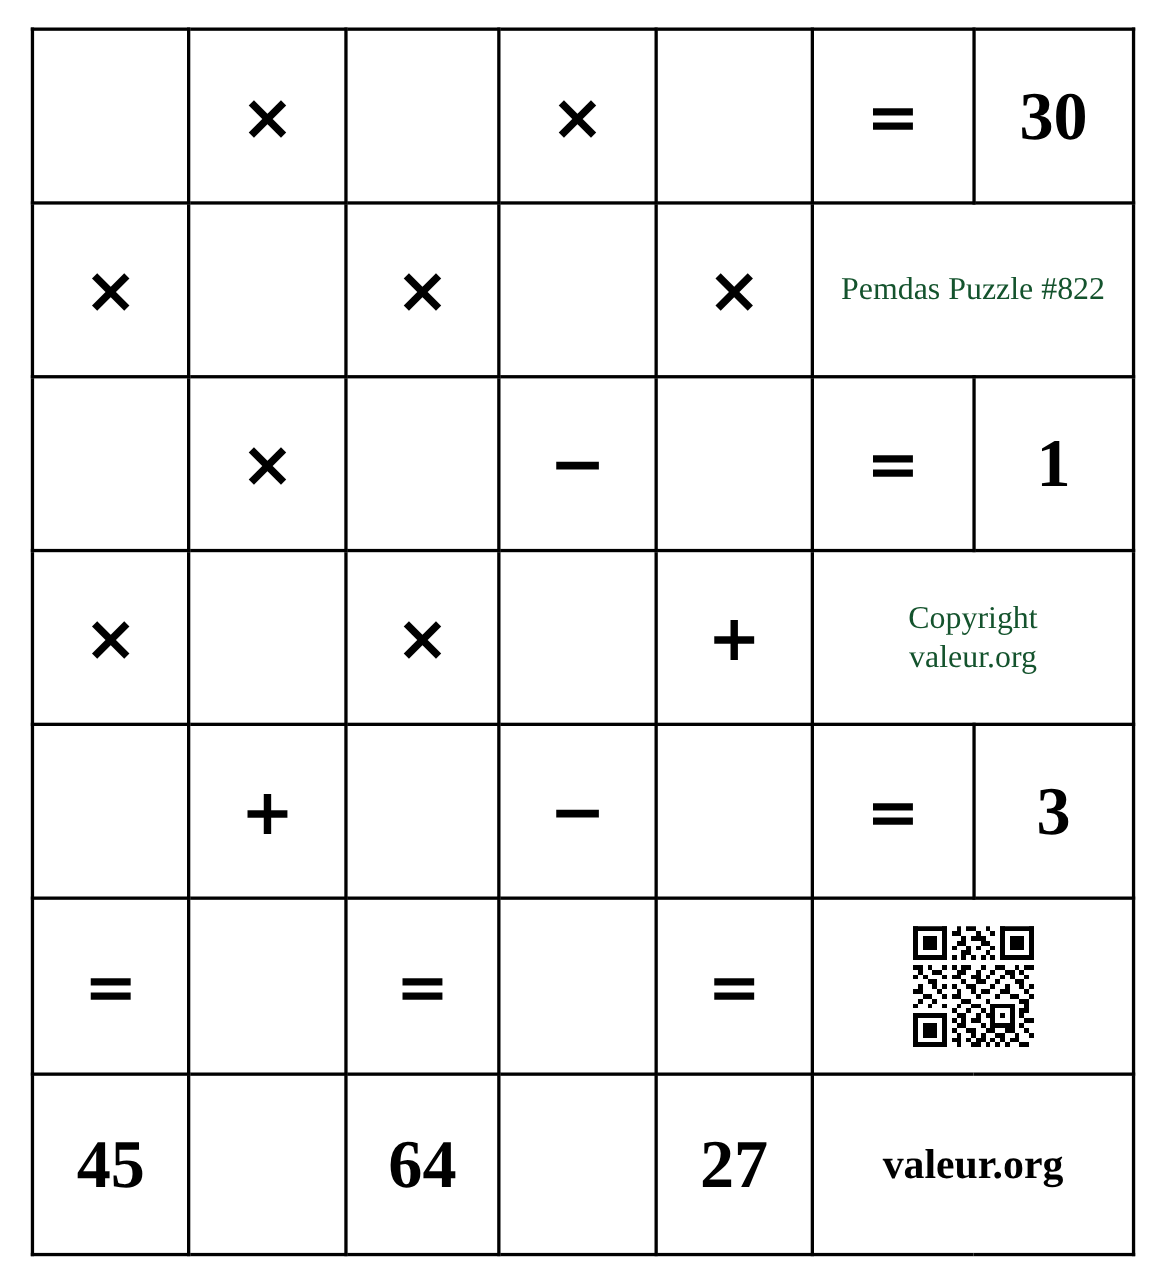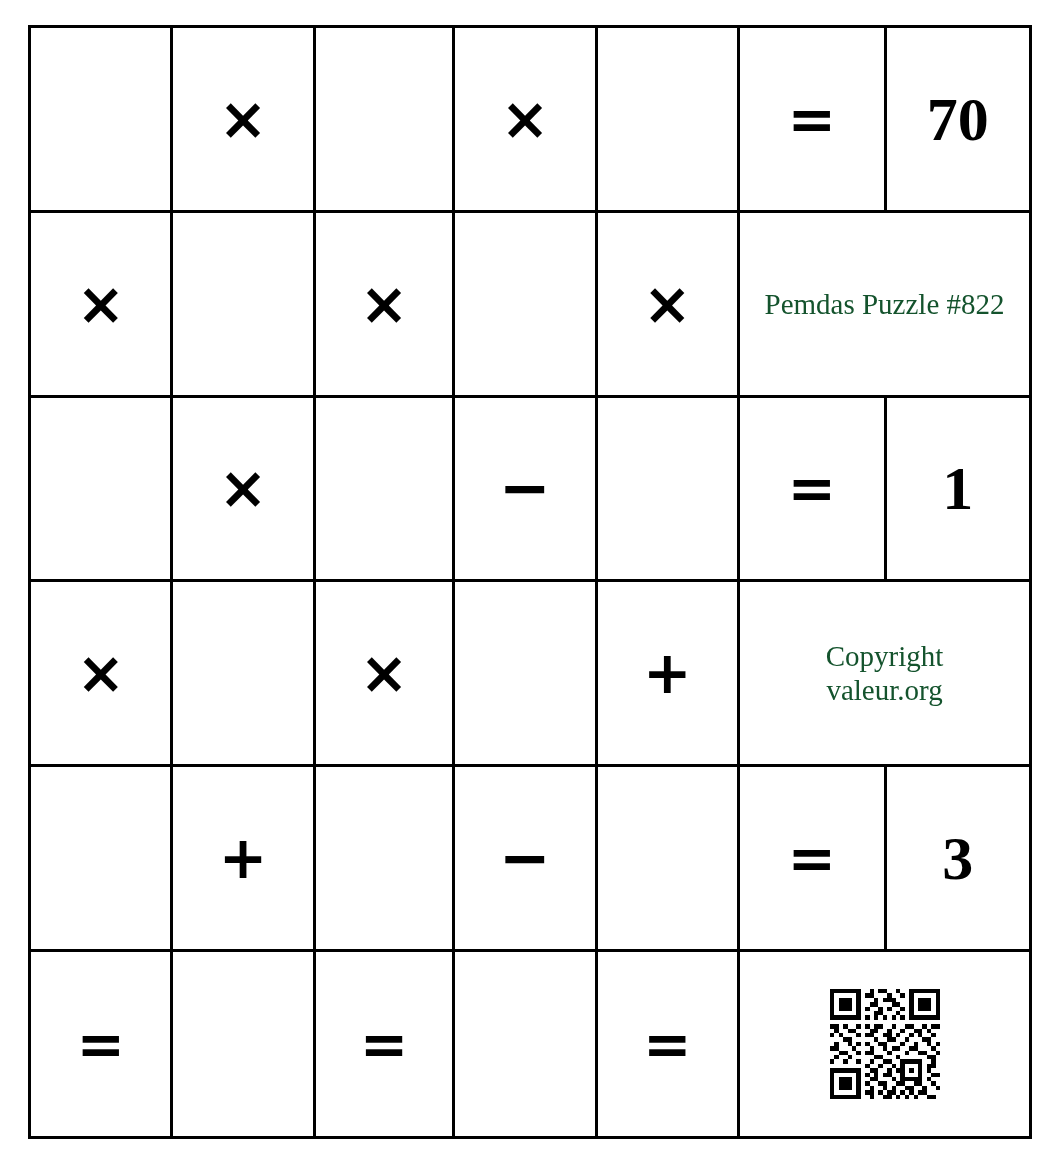--- a/index.html
+++ b/index.html
@@ -120,21 +120,21 @@
     </colgroup>
     <tbody>
 
       <tr class="r0">
         <td class="blank"></td>
         <td><span class="op">×</span></td>
         <td class="blank"></td>
         <td><span class="op">×</span></td>
         <td class="blank"></td>
         <td><span class="eq">=</span></td>
-        <td><span class="num">70</span></td>
+        <td><span class="num">30</span></td>
       </tr>
 
       <tr class="r1">
         <td><span class="op">×</span></td>
         <td class="shaded"></td>
         <td><span class="op">×</span></td>
         <td class="shaded"></td>
         <td><span class="op">×</span></td>
         <td class="shaded" colspan="2">
           <span class="label-text">Pemdas Puzzle #822</span>
@@ -332,15 +332,25 @@
                 <rect x="15" y="24" width="1" height="1"></rect>
                   <rect x="17" y="24" width="1" height="1"></rect>
                 <rect x="19" y="24" width="1" height="1"></rect>
                   <rect x="22" y="24" width="2" height="1"></rect>
               </g>
             </svg>
           </div>
         </td>
       </tr>
 
+      <tr class="r6">
+        <td><span class="num">45</span></td>
+        <td class="shaded"></td>
+        <td><span class="num">64</span></td>
+        <td class="shaded"></td>
+        <td><span class="num">27</span></td>
+        <td class="shaded" colspan="2">
+          <span class="brand-text">valeur.org</span>
+        </td>
+      </tr>
     </tbody>
   </table>
 </div>
 
 </body></html>

